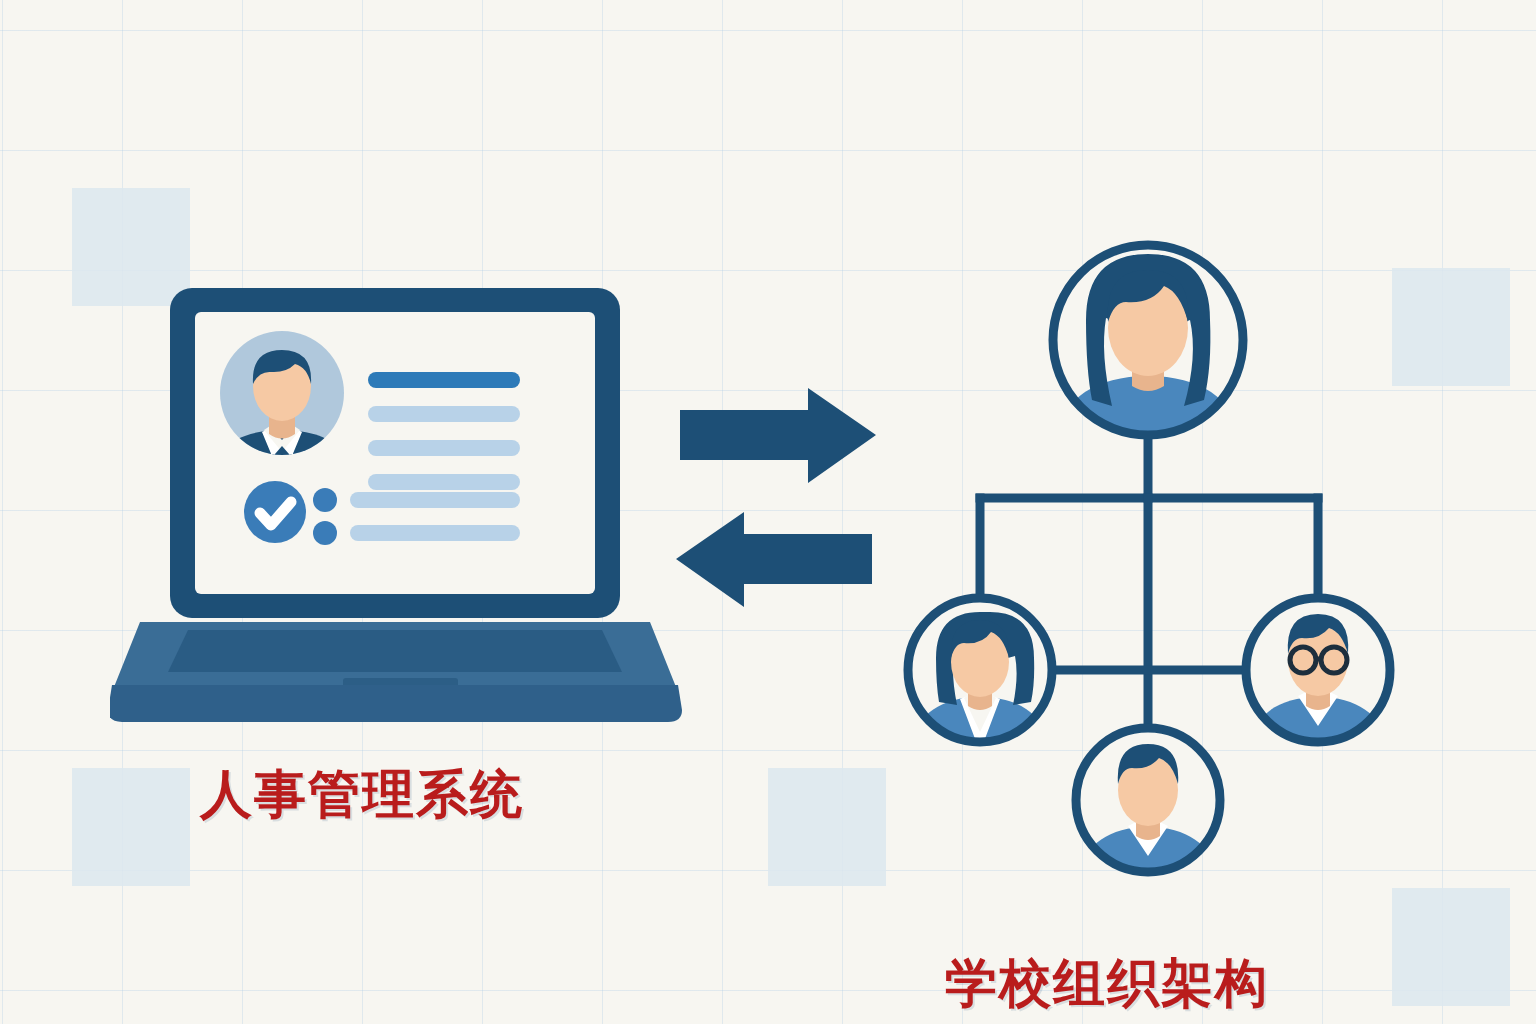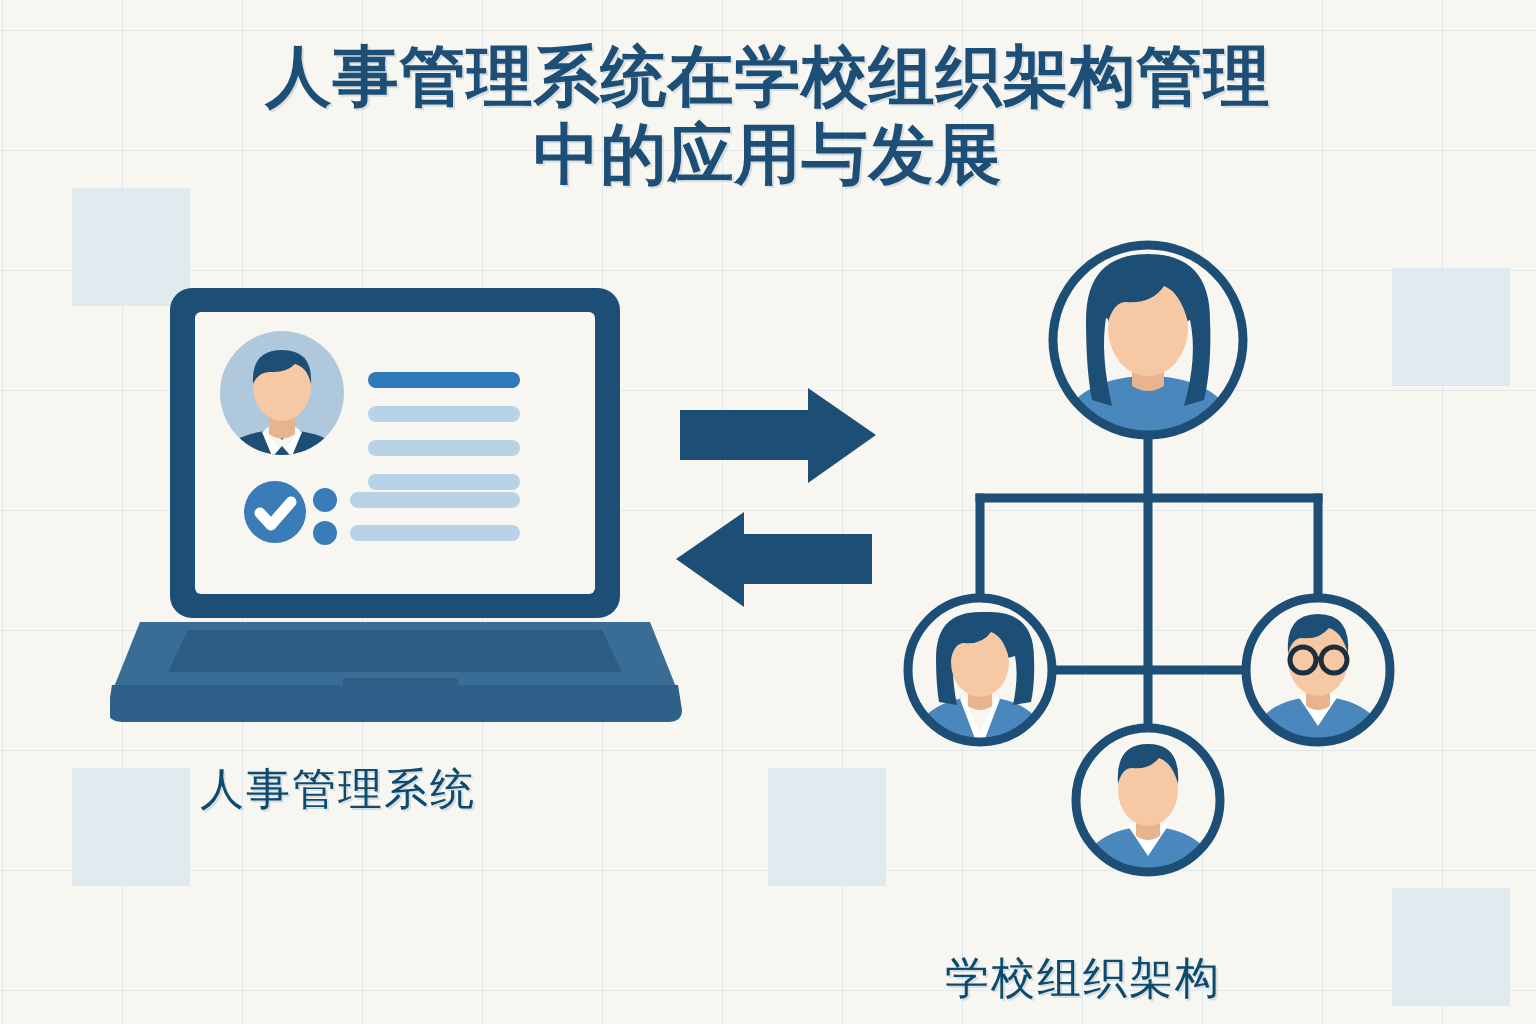--- a/index.html
+++ b/index.html
@@ -54,23 +54,23 @@
     line-height: 1.18;
     font-weight: bold;
     color: #1d4f76;
     letter-spacing: 1px;
     text-shadow: 2px 2px 0 rgba(29, 79, 118, 0.14);
   }
 
   
   .caption {
     position: absolute;
-    font-size: 44px;
-    font-weight: normal;
-    color: #0c4a6e;
+    font-size: 52px;
+    font-weight: bold;
+    color: #b91c1c;
     letter-spacing: 2px;
     text-shadow: 2px 2px 0 rgba(29, 79, 118, 0.14);
     white-space: nowrap;
   }
   #caption-left  { left: 200px; top: 760px; }
   #caption-right { left: 945px; top: 949px; }
 
   
   .layer {
     position: absolute;
@@ -83,24 +83,20 @@
 <div id="stage">
 
   <div class="bg-grid"></div>
 
   <div class="bg-square" style="left:72px;  top:188px; width:118px; height:118px;"></div>
   <div class="bg-square" style="left:72px;  top:768px; width:118px; height:118px;"></div>
   <div class="bg-square" style="left:768px; top:768px; width:118px; height:118px;"></div>
   <div class="bg-square" style="left:1392px;top:268px; width:118px; height:118px;"></div>
   <div class="bg-square" style="left:1392px;top:888px; width:118px; height:118px;"></div>
 
-  <div class="title-wrap">
-    <div class="title-line">人事管理系统在学校组织架构管理</div>
-    <div class="title-line">中的应用与发展</div>
-  </div>
 
   <svg class="layer" style="left:110px; top:280px;" width="600" height="460" viewBox="0 0 600 460">
 
     <rect x="60" y="8" width="450" height="330" rx="22" ry="22" fill="#1d4f76"></rect>
     <rect x="85" y="32" width="400" height="282" rx="6" ry="6" fill="#f7f6f1"></rect>
 
     <g>
       <circle cx="172" cy="113" r="62" fill="#b0c8dc"></circle>
       <clipPath id="avClip">
           <circle cx="172" cy="113" r="62"></circle>

